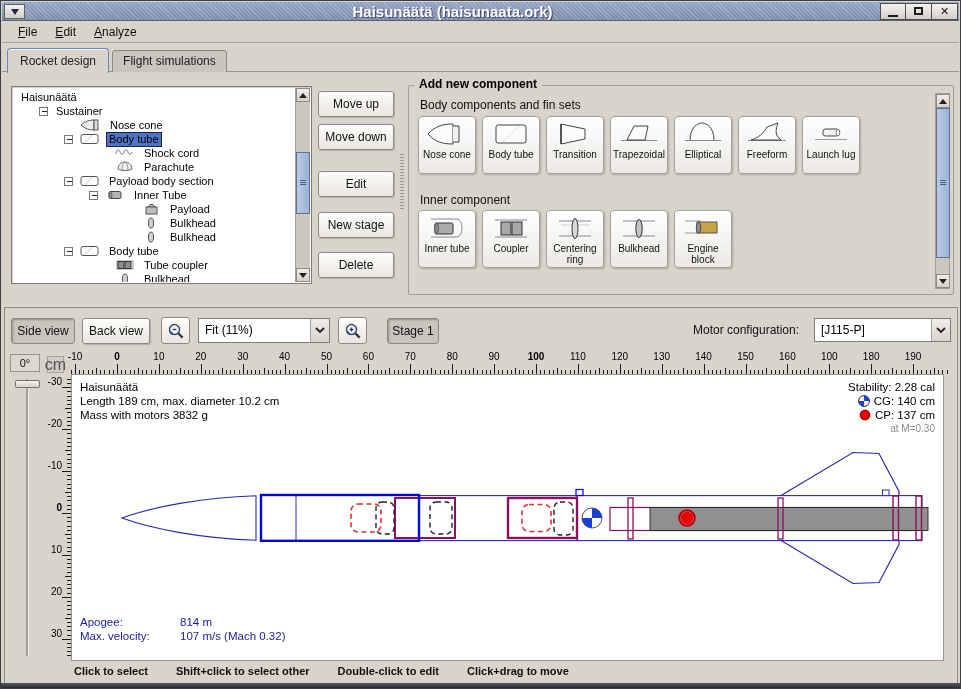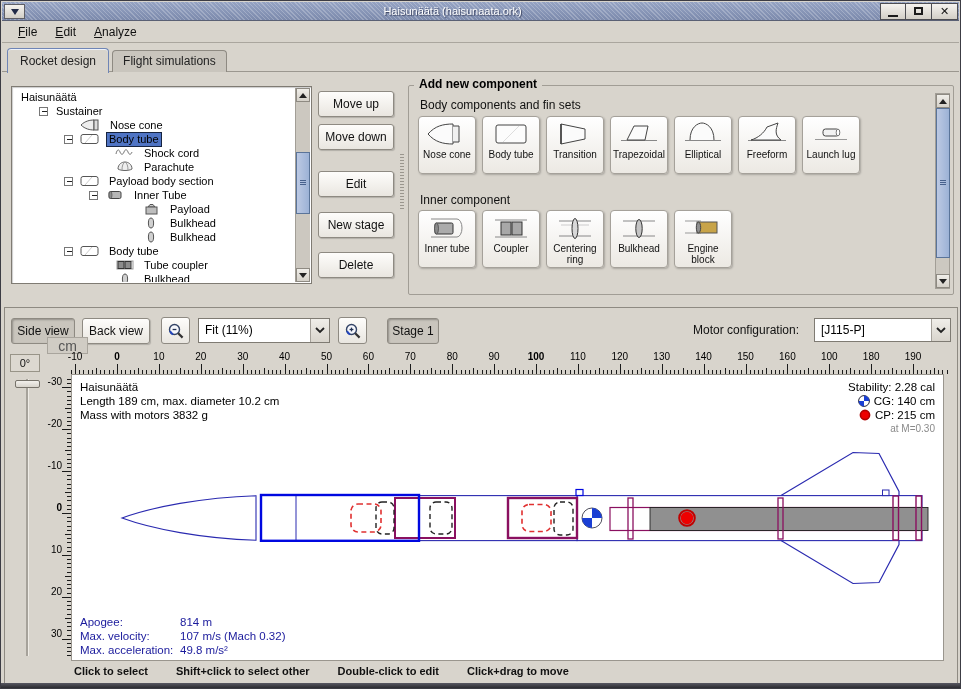--- a/index.html
+++ b/index.html
@@ -6,21 +6,21 @@
     font-family:"Liberation Sans","DejaVu Sans",sans-serif;background:#888;}
   *{box-sizing:border-box;}
   .window{position:absolute;left:0;top:0;width:961px;height:689px;background:#d8d4cc;border:1px solid #3c3c44;}
   
   .titlebar{position:absolute;left:1px;top:1px;right:1px;height:19px;display:flex;align-items:center;
     background-image:repeating-linear-gradient(45deg,rgba(255,255,255,.22) 0 1px,rgba(0,0,0,0) 1px 3px),linear-gradient(#95a3c3,#7c8aac);
     border-bottom:1px solid #5a6074;}
   .winmenu{width:21px;height:15px;margin-left:2px;flex:none;background:linear-gradient(#f4f2ee,#d3cfc7);
     border:1px solid #5f5f66;display:flex;align-items:center;justify-content:center;}
   .winmenu i{width:0;height:0;border:4px solid transparent;border-top:6px solid #222b48;margin-top:5px;}
-  .title{flex:1;text-align:center;color:#fff;font-weight:normal;font-size:11px;text-shadow:1px 1px 1px #39415e;}
+  .title{flex:1;text-align:center;color:#fff;font-weight:bold;font-size:15px;text-shadow:1px 1px 1px #39415e;}
   .winctrls{display:flex;height:17px;margin-right:1px;flex:none;}
   .wc{width:26px;background:linear-gradient(#f5f3ef,#d2cec6);border:1px solid #4d4d52;border-left:none;
     display:flex;align-items:center;justify-content:center;font-size:11px;font-weight:bold;color:#111;}
   .wc:first-child{border-left:1px solid #4d4d52;}
   .wc .minbar{width:10px;height:2px;background:#1c1c1c;margin-top:9px;}
   .wc .maxbox{width:9px;height:8px;border:2px solid #1c1c1c;}
   
   .menubar{position:absolute;top:20px;left:1px;right:1px;height:22px;display:flex;align-items:center;
     padding-left:7px;border-bottom:1px solid #aaa69e;background:#d8d4cc;}
   .menu-item{padding:2px 9px;font-size:12px;color:#111;}
@@ -73,22 +73,22 @@
     display:flex;align-items:center;justify-content:center;}
   .iconbtn{position:absolute;width:29px;height:27px;background:linear-gradient(#fefdfb,#e9e6e0);
     border:1px solid #8e8a82;border-radius:3px;display:flex;align-items:center;justify-content:center;}
   .mlabel{position:absolute;font-size:12px;color:#111;}
   
   .rotbox{position:absolute;left:9px;top:353px;width:30px;height:18px;border:1px solid #989488;background:#dcd8d0;
     font-size:11px;display:flex;align-items:center;justify-content:center;color:#111;}
   .slidertrack{position:absolute;left:25px;top:378px;width:3px;height:277px;background:#a6a29a;border-right:1px solid #efece6;}
   .sliderhandle{position:absolute;left:14px;top:379px;width:25px;height:8px;background:linear-gradient(#f2f0ec,#d8d4cc);
     border:1px solid #77736b;border-radius:2px;}
-  .cmbox{position:absolute;left:46px;top:336px;width:41px;height:17px;border:1px solid #a9a59d;background:#d0ccc4;
-    font-size:14px;color:#555;display:flex;align-items:center;justify-content:center;}
+  .cmbox{position:absolute;left:46px;top:355px;width:17px;height:17px;border:1px solid #a9a59d;background:#d0ccc4;
+    font-size:16px;color:#555;display:flex;align-items:center;justify-content:center;}
   .hruler{position:absolute;left:65px;top:350px;width:886px;height:23px;overflow:hidden;}
   .htick{position:absolute;bottom:0;width:1px;background:#1a1a1a;}
   .hlabel{position:absolute;top:0;font-size:10px;transform:translateX(-50%);color:#000;}
   .vruler{position:absolute;left:46px;top:373px;width:24px;height:287px;overflow:hidden;}
   .vtick{position:absolute;right:0;height:1px;background:#1a1a1a;}
   .vlabel{position:absolute;right:9px;font-size:10px;transform:translateY(-50%);color:#000;}
   .boldlab{font-weight:bold;}
   .canvas{position:absolute;left:70px;top:373px;width:873px;height:287px;background:#fff;border:1px solid #9a968e;}
   .figinfo{position:absolute;left:8px;top:5px;font-size:11.5px;line-height:14px;color:#000;}
   .stab{position:absolute;right:8px;top:5px;font-size:11.5px;line-height:14px;color:#000;text-align:right;}
@@ -800,37 +800,33 @@
           <circle cx="6" cy="6" r="5.4" fill="#fff" stroke="#223"></circle>
           <path d="M6,6 L6,0.6 A5.4,5.4 0 0 1 11.4,6 Z" fill="#1a3fd4"></path>
           <path d="M6,6 L6,11.4 A5.4,5.4 0 0 1 0.6,6 Z" fill="#1a3fd4"></path>
         </svg>
         <span>CG: 140 cm</span>
       </div>
       <div class="stabrow">
         <svg width="12" height="12">
           <circle cx="6" cy="6" r="4.6" fill="#ee0000" stroke="#b00000" stroke-width="1.6"></circle>
         </svg>
-        <span>CP: 215 cm</span>
+        <span>CP: 137 cm</span>
       </div>
       <div class="machrow">at M=0.30</div>
     </div>
 
     <div class="flight" id="flightinfo">
         <div class="flightrow">
           <span class="fl">Apogee:</span>
           <span class="fv">814 m</span>
         </div>
         <div class="flightrow">
           <span class="fl">Max. velocity:</span>
           <span class="fv">107 m/s  (Mach 0.32)</span>
-        </div>
-        <div class="flightrow">
-          <span class="fl">Max. acceleration:</span>
-          <span class="fv">49.8 m/s²</span>
         </div>
       </div>
   </div>
 
   <div class="hints" id="hints">
       <span>Click to select</span>
       <span>Shift+click to select other</span>
       <span>Double-click to edit</span>
       <span>Click+drag to move</span>
     </div>

